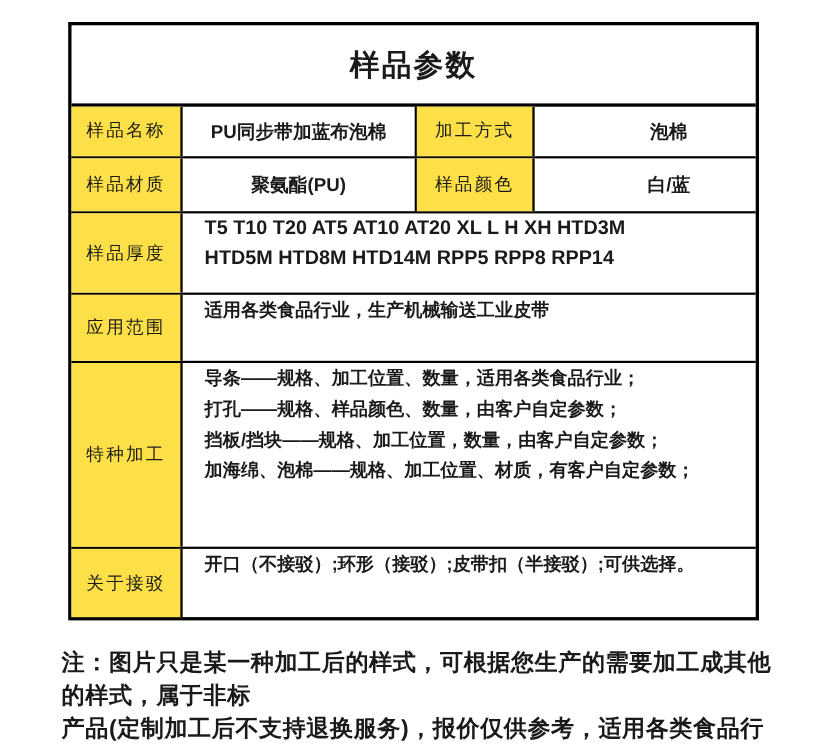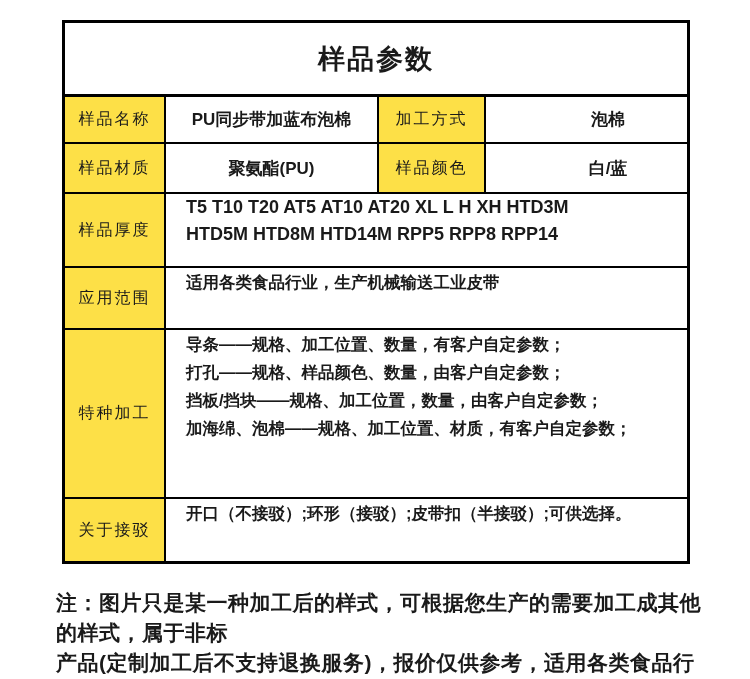--- a/index.html
+++ b/index.html
@@ -119,21 +119,21 @@
   <div class="t-row r4">
     <div class="cell label-cell">应用范围</div>
     <div class="content-cell">
       <div class="line">适用各类食品行业，生产机械输送工业皮带</div>
     </div>
   </div>
 
   <div class="t-row r5">
     <div class="cell label-cell">特种加工</div>
     <div class="content-cell">
-      <div class="line">导条——规格、加工位置、数量，有客户自定参数；</div>
+      <div class="line">导条——规格、加工位置、数量，适用各类食品行业；</div>
       <div class="line">打孔——规格、样品颜色、数量，由客户自定参数；</div>
       <div class="line">挡板/挡块——规格、加工位置，数量，由客户自定参数；</div>
       <div class="line">加海绵、泡棉——规格、加工位置、材质，有客户自定参数；</div>
     </div>
   </div>
 
   <div class="t-row r6">
     <div class="cell label-cell">关于接驳</div>
     <div class="content-cell">
       <div class="line">开口（不接驳）;环形（接驳）;皮带扣（半接驳）;可供选择。</div>

